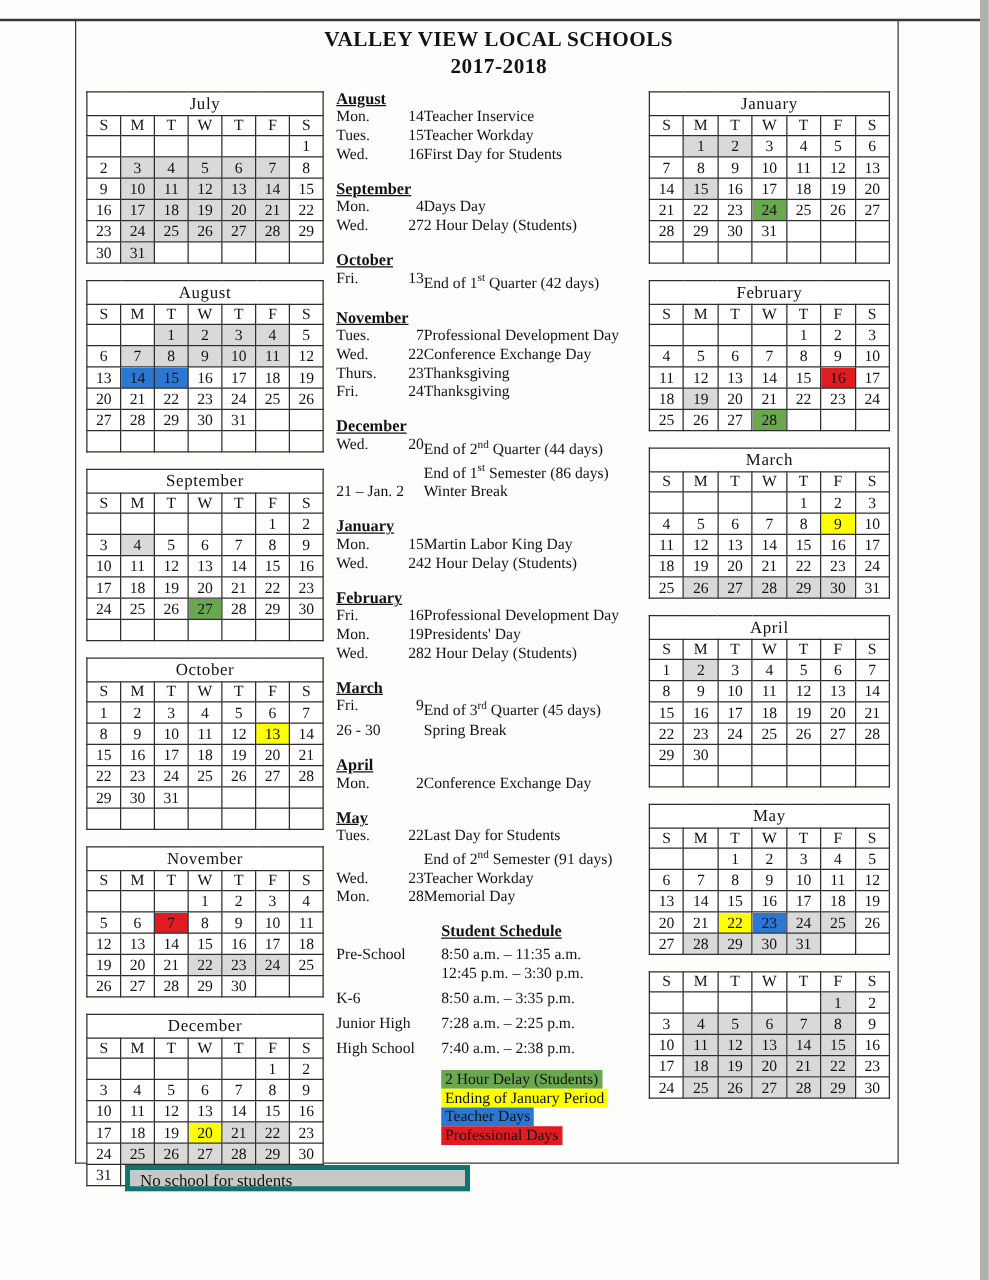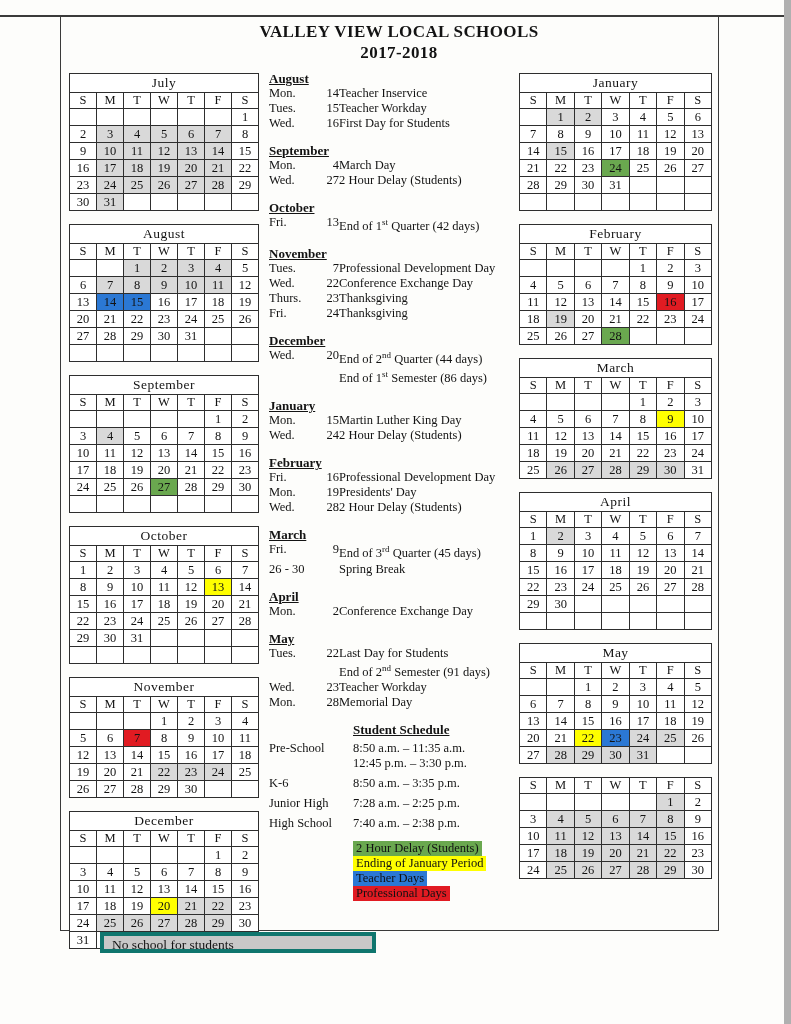--- a/index.html
+++ b/index.html
@@ -493,21 +493,21 @@
             <span class="event-desc">First Day for Students</span>
           </div>
         </div>
         <div class="event-section">
           <div class="event-month">September</div>
           <div class="event-row">
             <span class="event-lead">
               <span class="event-day">Mon.</span>
               <span class="event-date">4</span>
             </span>
-            <span class="event-desc">March Day</span>
+            <span class="event-desc">Days Day</span>
           </div>
           <div class="event-row">
             <span class="event-lead">
               <span class="event-day">Wed.</span>
               <span class="event-date">27</span>
             </span>
             <span class="event-desc">2 Hour Delay (Students)</span>
           </div>
         </div>
         <div class="event-section">
@@ -560,29 +560,36 @@
             </span>
             <span class="event-desc">End of 2<sup>nd</sup> Quarter (44 days)</span>
           </div>
           <div class="event-row">
             <span class="event-lead">
               <span class="event-day"></span>
               <span class="event-date"></span>
             </span>
             <span class="event-desc">End of 1<sup>st</sup> Semester (86 days)</span>
           </div>
+          <div class="event-row">
+            <span class="event-lead">
+              <span class="event-day">21 – Jan. 2</span>
+              <span class="event-date"></span>
+            </span>
+            <span class="event-desc">Winter Break</span>
+          </div>
         </div>
         <div class="event-section">
           <div class="event-month">January</div>
           <div class="event-row">
             <span class="event-lead">
               <span class="event-day">Mon.</span>
               <span class="event-date">15</span>
             </span>
-            <span class="event-desc">Martin Luther King Day</span>
+            <span class="event-desc">Martin Labor King Day</span>
           </div>
           <div class="event-row">
             <span class="event-lead">
               <span class="event-day">Wed.</span>
               <span class="event-date">24</span>
             </span>
             <span class="event-desc">2 Hour Delay (Students)</span>
           </div>
         </div>
         <div class="event-section">

